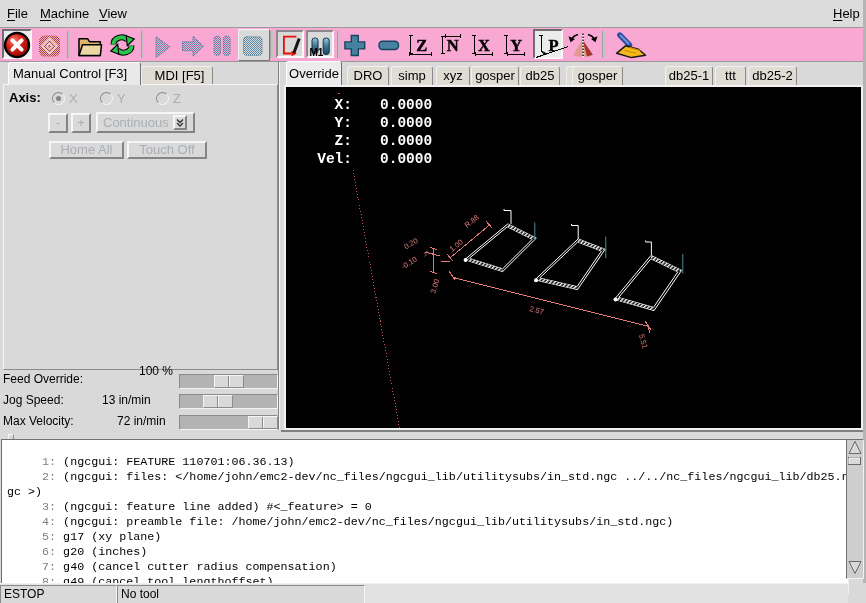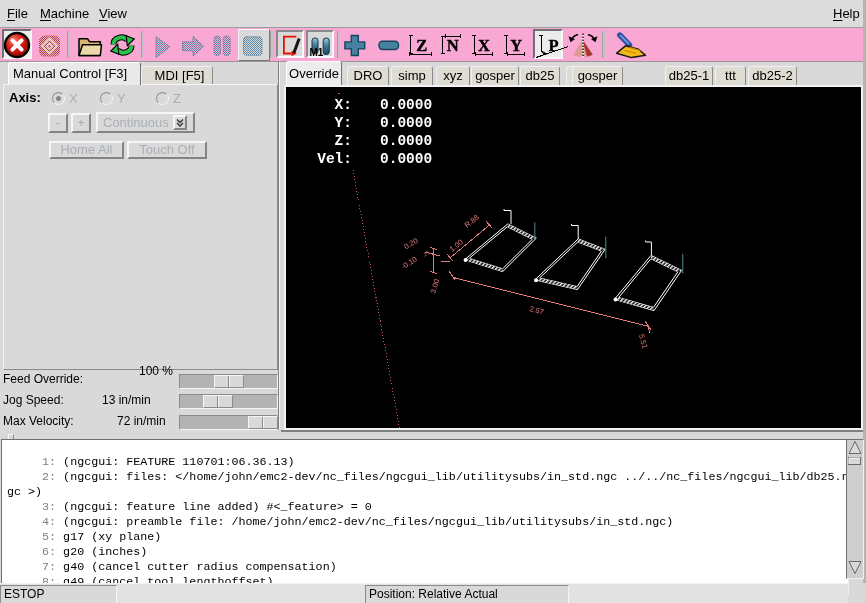--- a/index.html
+++ b/index.html
@@ -322,14 +322,14 @@
   <svg width="16" height="138">
     <polygon points="8,1.5 14,13.5 2,13.5" fill="#d9d9d9" stroke="#6a6a6a" stroke-width="1"></polygon>
     <rect x="1.5" y="17.5" width="12" height="7" fill="#d9d9d9" stroke="#6a6a6a" stroke-width="1"></rect>
     <line x1="2" y1="18" x2="13" y2="18" stroke="#fafafa" stroke-width="1"></line>
     <line x1="2" y1="18" x2="2" y2="24" stroke="#fafafa" stroke-width="1"></line>
     <polygon points="2,121.5 14,121.5 8,133.5" fill="#d9d9d9" stroke="#6a6a6a" stroke-width="1"></polygon>
   </svg>
 </div>
 <div class="abs" id="statusbar">
   <div class="scell" style="left:0;width:112px">ESTOP</div>
-  <div class="scell" style="left:365px;width:199px">Position: Relative Actual</div>
+  <div class="scell" style="left:117px;width:243px">No tool</div>
 </div>
 
 </body></html>

